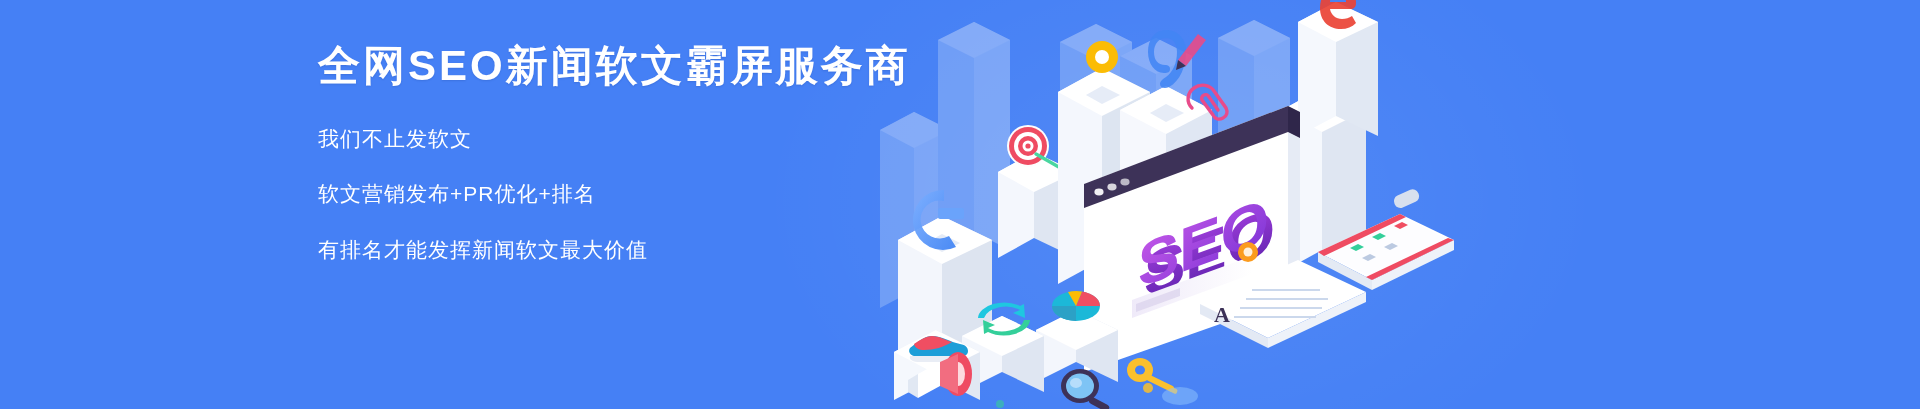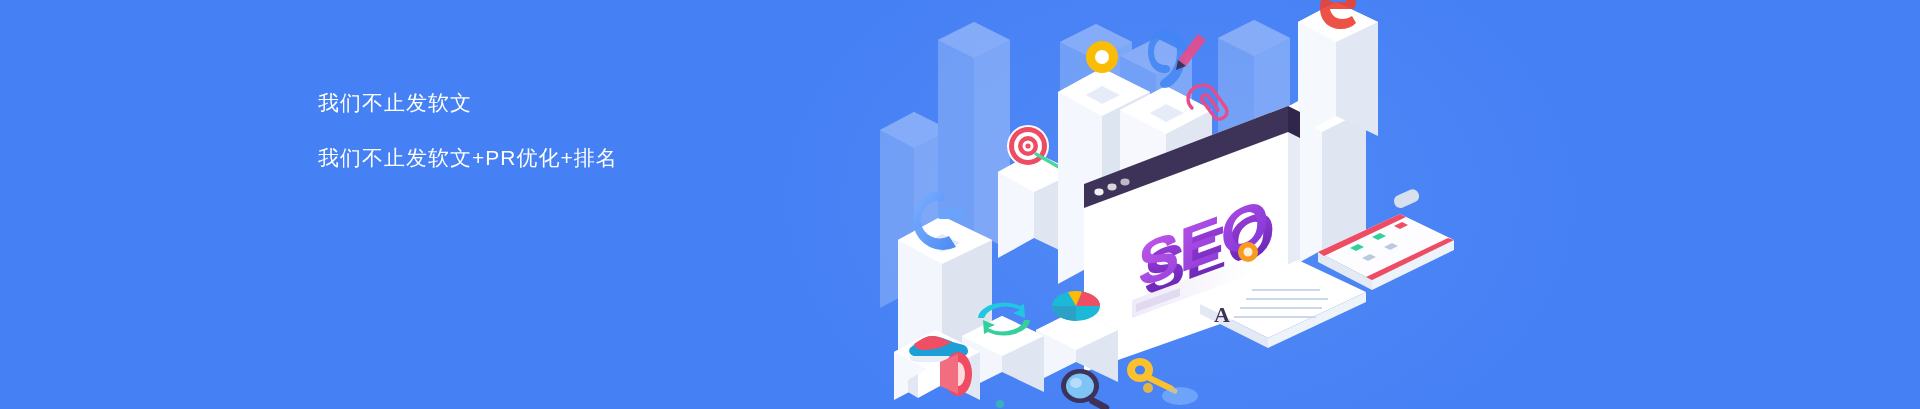--- a/index.html
+++ b/index.html
@@ -34,21 +34,21 @@
     font-weight:bold;
     color:#ffffff;
     letter-spacing:3px;
     line-height:1.15;
     white-space:nowrap;
     text-shadow:0 1px 2px rgba(20,50,130,.18);
   }
   .row-promo{
     display:flex;
     align-items:baseline;
-    margin-top:48px;
+    margin-top:36px;
     white-space:nowrap;
     text-align:center;
   }
   .sub-plain{
     font-size:21px;
     color:#ffffff;
     letter-spacing:1px;
     line-height:1.2;
   }
   .promo{
@@ -72,27 +72,29 @@
   }
   .art svg{ display:block; width:100%; height:100%; }
 </style>
 </head>
 <body>
 
 <div id="banner">
 
   <div class="copy">
 
+    <div class="headline">全网SEO新闻软文霸屏服务商</div>
 
     <div class="row-promo">
       <span class="sub-plain">我们不止发软文</span>
     </div>
 
-    <div class="sub-plain line3">我们不止发软文+PR优化+排名</div>
-
+    <div class="sub-plain line3">软文营销发布+PR优化+排名</div>
+
+    <div class="sub-plain line4">有排名才能发挥新闻软文最大价值</div>
   </div>
 
   <div class="art">
     <svg viewBox="0 0 620 409" xmlns="http://www.w3.org/2000/svg" aria-hidden="true">
       <defs>
         <linearGradient id="gSeoA" x1="0" y1="0" x2="1" y2="1">
           <stop offset="0" stop-color="#c558e8"></stop>
             <stop offset="1" stop-color="#7b34d6"></stop>
         </linearGradient>
         <linearGradient id="gSeoB" x1="0" y1="0" x2="0" y2="1">

